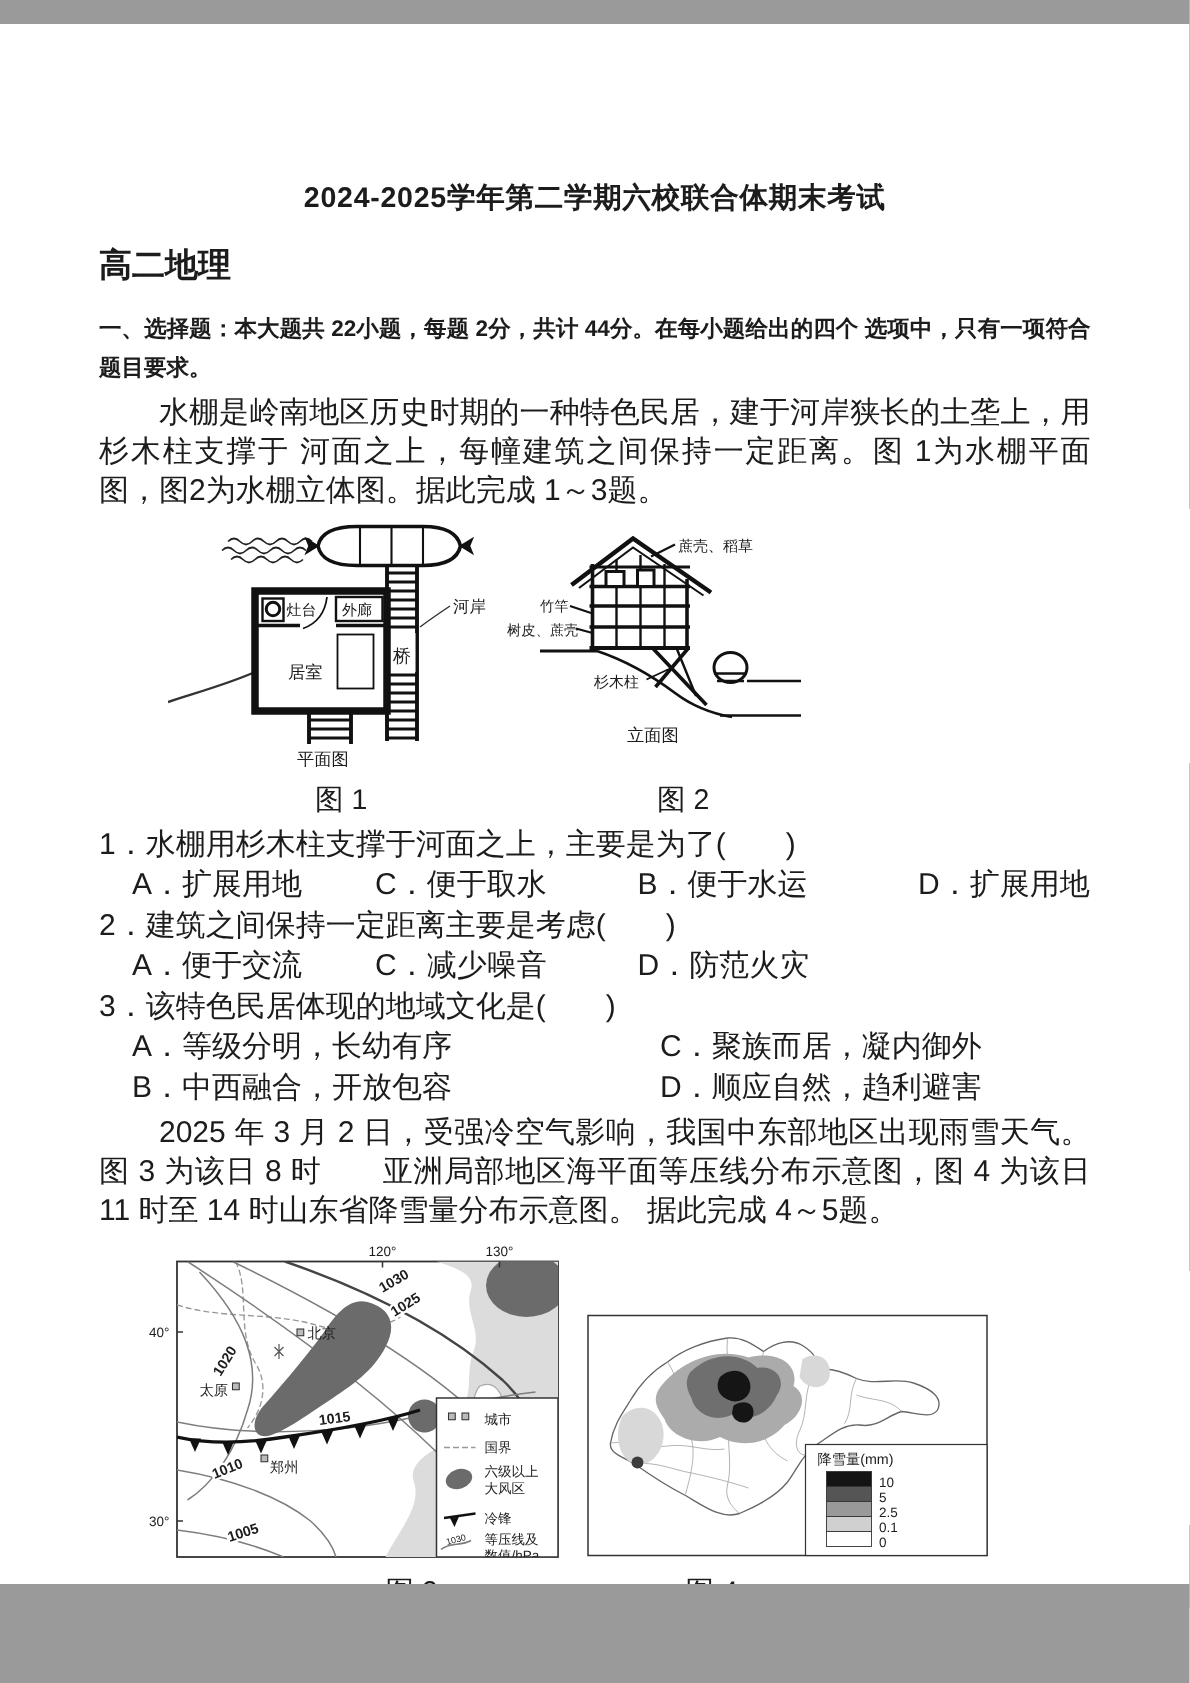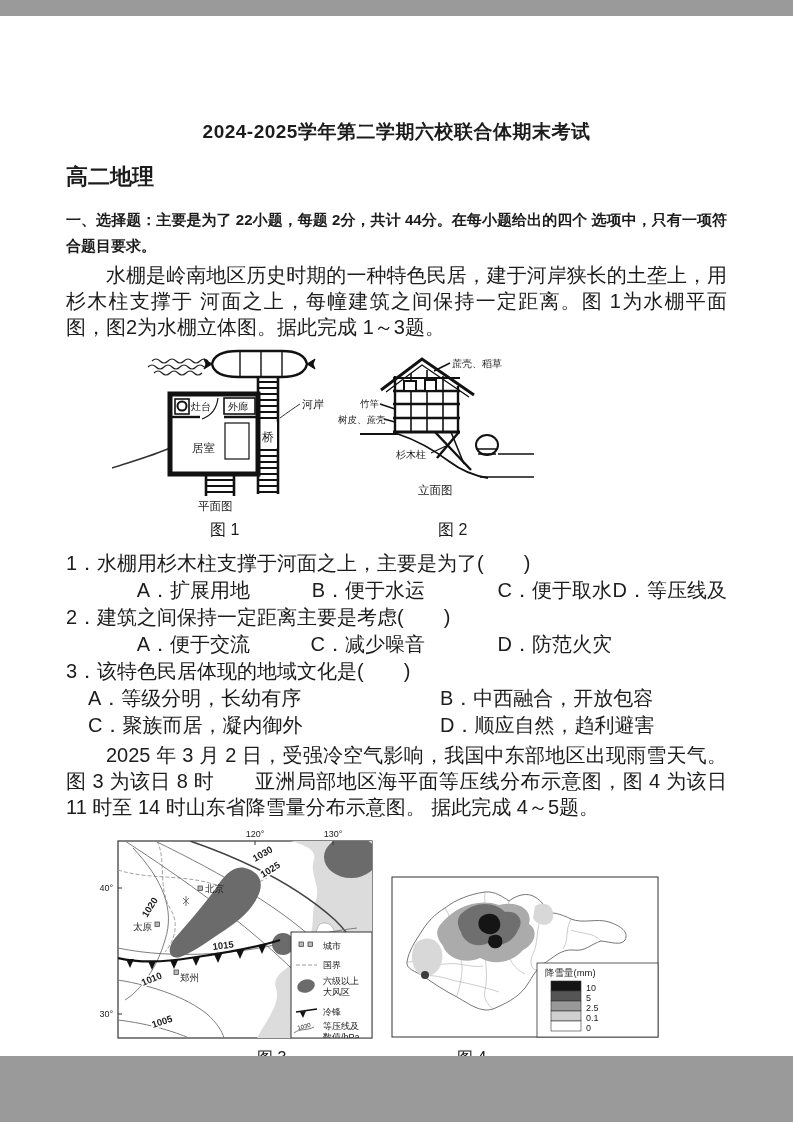--- a/index.html
+++ b/index.html
@@ -35,39 +35,39 @@
   .para{
     margin:3px 0 0 0;
     font-size:20px;
     line-height:26px;
     text-indent:2em;
     text-align:justify;
   }
   .fig-row{display:flex;align-items:flex-start;}
   .fig-row-1{margin-top:6px;height:174px;}
   .fig-row-2{margin-top:8px;height:220px;}
-  .caption-row{position:relative;height:24px;font-size:16px;}
+  .caption-row{position:relative;height:24px;font-size:19px;}
   .caption-row .cap{position:absolute;top:0;white-space:nowrap;}
   .questions{margin-top:6px;font-size:20px;}
   .q-stem{line-height:27px;}
-  .q-options4{display:grid;grid-template-columns:162px 175px 187px 1fr;padding-left:22px;line-height:27px;text-align:right;}
+  .q-options4{display:grid;grid-template-columns:162px 175px 187px 1fr;padding-left:22px;line-height:27px;}
   .q-options2{display:grid;grid-template-columns:352px 1fr;padding-left:22px;line-height:27px;}
   svg text{fill:#1c1c1c;}
   .iso-label{paint-order:stroke;stroke:#ffffff;stroke-width:3px;font-weight:bold;}
 </style>
 </head>
 <body>
 
 <div class="page">
   <div class="content">
 
     <h1 class="doc-title">2024-2025学年第二学期六校联合体期末考试</h1>
     <h2 class="doc-subtitle">高二地理</h2>
 
-    <p class="sec-heading">一、选择题：主要是为了 22小题，每题 2分，共计 44分。在每小题给出的四个 选项中，只有一项符合题目要求。</p>
+    <p class="sec-heading">一、选择题：本大题共 22小题，每题 2分，共计 44分。在每小题给出的四个 选项中，只有一项符合题目要求。</p>
 
     <p class="para">水棚是岭南地区历史时期的一种特色民居，建于河岸狭长的土垄上，用杉木柱支撑于  河面之上，每幢建筑之间保持一定距离。图 1为水棚平面图，图2为水棚立体图。据此完成 1～3题。</p>
 
     <div class="fig-row fig-row-1">
 
       <svg width="226" height="174" viewBox="0 0 226 174" style="margin-left:46px;flex:none;">
 
         <g stroke="#222" fill="none" stroke-width="1.1">
           <path d="M40,15 q4,-4 8,0 q4,4 8,0 q4,-4 8,0 q4,4 8,0 q4,-4 8,0 q4,4 8,0 q4,-4 8,0"></path>
           <path d="M36,21 q4,-4 8,0 q4,4 8,0 q4,-4 8,0 q4,4 8,0 q4,-4 8,0 q4,4 8,0 q4,-4 8,0"></path>
@@ -188,35 +188,35 @@
 
     <div class="caption-row">
       <span class="cap" style="left:144px;">图 1</span>
       <span class="cap" style="left:372px;">图 2</span>
     </div>
 
     <div class="questions">
       <div class="q-stem">1．水棚用杉木柱支撑于河面之上，主要是为了(　　)</div>
       <div class="q-options4">
         <span>A．扩展用地</span>
+        <span>C．便于取水</span>
         <span>B．便于水运</span>
-        <span>C．便于取水</span>
-        <span>D．等压线及</span>
+        <span>D．扩展用地</span>
       </div>
       <div class="q-stem">2．建筑之间保持一定距离主要是考虑(　　)</div>
       <div class="q-options4">
         <span>A．便于交流</span>
         <span>C．减少噪音</span>
         <span>D．防范火灾</span>
       </div>
       <div class="q-stem">3．该特色民居体现的地域文化是(　　)</div>
       <div class="q-options2">
         <span>A．等级分明，长幼有序</span>
+        <span>C．聚族而居，凝内御外</span>
         <span>B．中西融合，开放包容</span>
-        <span>C．聚族而居，凝内御外</span>
         <span>D．顺应自然，趋利避害</span>
       </div>
     </div>
 
     <p class="para">2025 年 3 月 2 日，受强冷空气影响，我国中东部地区出现雨雪天气。图 3 为该日 8 时　　亚洲局部地区海平面等压线分布示意图，图 4 为该日 11 时至 14 时山东省降雪量分布示意图。 据此完成 4～5题。</p>
 
     <div class="fig-row fig-row-2">
 
       <svg width="285" height="220" viewBox="0 0 285 220" style="margin-left:29px;flex:none;">
         <defs>

